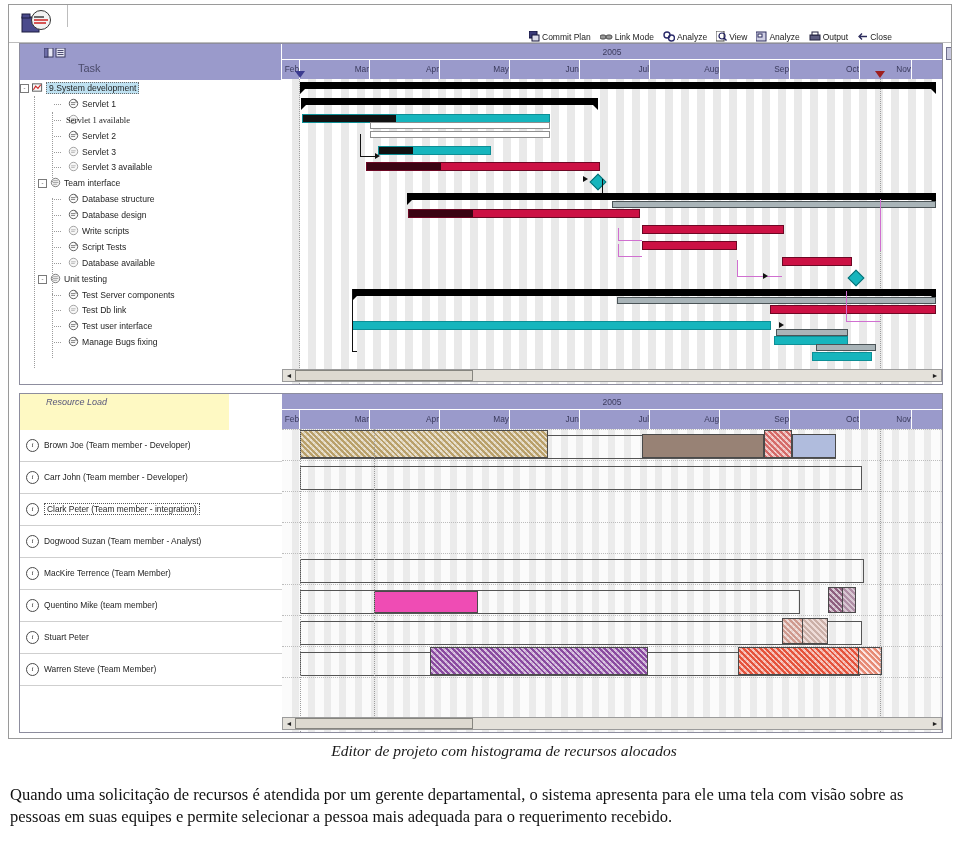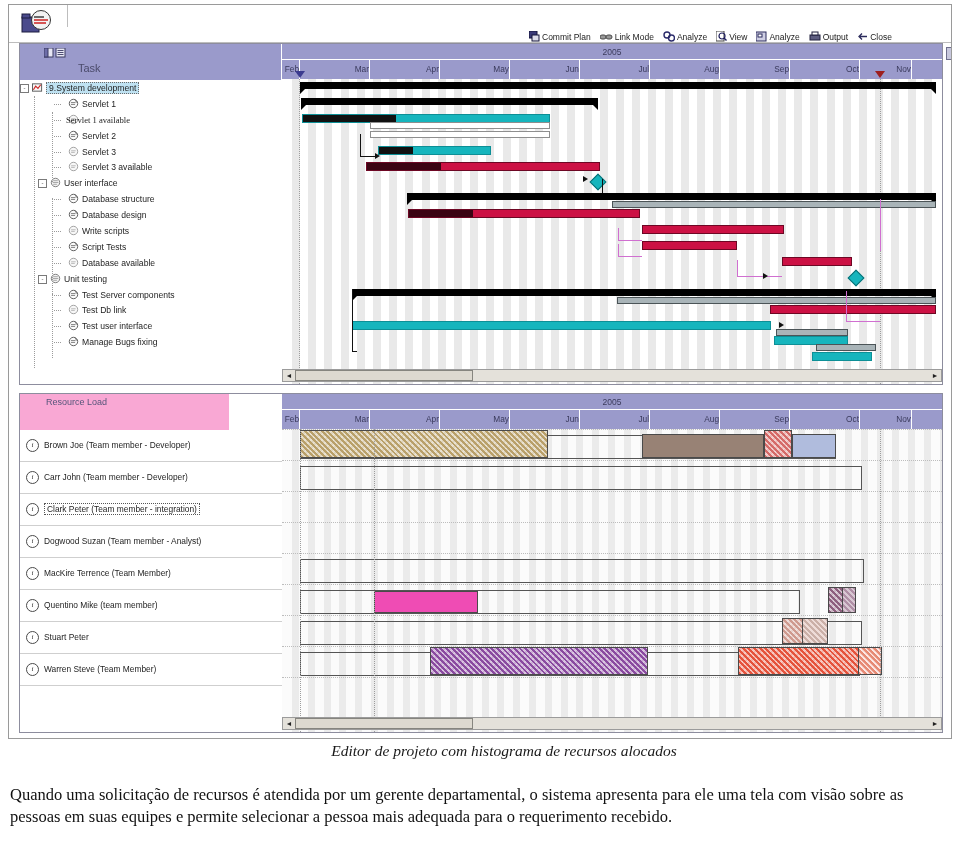--- a/index.html
+++ b/index.html
@@ -71,21 +71,21 @@
   .keystrip .klab{position:absolute;left:2px;top:50px;width:17px;font-size:8px;font-weight:bold;color:#2b2b2b;writing-mode:vertical-rl;text-orientation:mixed;letter-spacing:.4px;white-space:nowrap;}
 
   
   .hsb{position:absolute;height:13px;background:#e4e1da;border:1px solid #9b9b9b;box-sizing:border-box;display:flex;align-items:center;}
   .sbarrow{width:12px;height:11px;flex:0 0 auto;background:#e4e1da;display:flex;align-items:center;justify-content:center;font-size:7px;color:#222;}
   .sbtrack{flex:1 1 auto;height:11px;position:relative;}
   .sbthumb{position:absolute;top:0;height:11px;background:#ddd9d0;border:1px solid #86857f;box-sizing:border-box;}
 
   
   .pane-res{position:absolute;left:10px;top:388px;width:924px;height:340px;background:#ffffff;border:1px solid #8d8d9e;box-sizing:border-box;}
-  .hdr-res{position:absolute;left:0;top:0;width:210px;height:36px;background:#f9a8d4;border-right:1px solid #ffffff;box-sizing:border-box;}
+  .hdr-res{position:absolute;left:0;top:0;width:210px;height:36px;background:#fef9c3;border-right:1px solid #ffffff;box-sizing:border-box;font-style:italic;}
   .reslist{position:absolute;left:0;top:36px;width:262px;height:302px;background:#ffffff;}
   .rrow{position:relative;height:31px;border-bottom:1px solid #cfcfcf;font-size:8.4px;color:#1d1d1d;}
   .rrow .rtx{position:absolute;left:24px;top:10px;white-space:nowrap;}
   .rrow.selr .rtx{border:1px dotted #555;padding:0 2px;top:9px;}
   .iico{position:absolute;left:6px;top:9px;width:11px;height:11px;border:1px solid #4a4a4a;border-radius:50%;font-size:7px;line-height:10px;text-align:center;color:#2a2a2a;font-style:italic;font-family:"Liberation Serif",serif;}
   .rgantt{position:absolute;left:262px;top:0;width:660px;height:338px;background:#ffffff;overflow:hidden;}
   .rbody{position:absolute;left:0;top:35px;width:660px;height:303px;background:#fbfbfb;overflow:hidden;}
   .rstripe{position:absolute;top:0;height:303px;width:7px;background:#ebebeb;}
   .rhline{position:absolute;left:0;width:660px;height:0;border-top:1px dotted #bdbdbd;}
   .cap{position:absolute;box-sizing:border-box;border:1px solid #555555;background:transparent;}
@@ -227,21 +227,21 @@
             <path d="M3.4 5.2 h5 M3.4 7 h4" stroke="#b0b0b0" stroke-width="0.9"></path>
           </svg>
           <span class="tx" style="left: 62px;">Servlet 3 available</span>
         </div>
         <div class="trow">
           <div class="pm" style="left: 18px;">-</div>
           <svg viewBox="0 0 12 12" class="ticon" style="left: 30px;">
             <circle cx="6" cy="6" r="4.6" fill="#f2f2f2" stroke="#777"></circle>
             <path d="M3 6 h6 M3.5 4 h5 M3.5 8 h4" stroke="#9a9a9a" stroke-width="0.9"></path>
           </svg>
-          <span class="tx" style="left: 44px;">User interface</span>
+          <span class="tx" style="left: 44px;">Team interface</span>
         </div>
         <div class="trow">
           <div class="hline" style="left: 34px; top: 8px; width: 7px;"></div>
           <svg viewBox="0 0 12 12" class="ticon" style="left: 48px;">
             <circle cx="6" cy="6" r="4.6" fill="#fbfbfb" stroke="#555"></circle>
             <path d="M3.2 5 h5 M3.2 7 h4.5" stroke="#6a6a6a" stroke-width="0.9"></path>
             <path d="M7.5 2.5 a3 3 0 0 1 2 2.5" stroke="#555" stroke-width="0.9" fill="none"></path>
           </svg>
           <span class="tx" style="left: 62px;">Database structure</span>
         </div>

